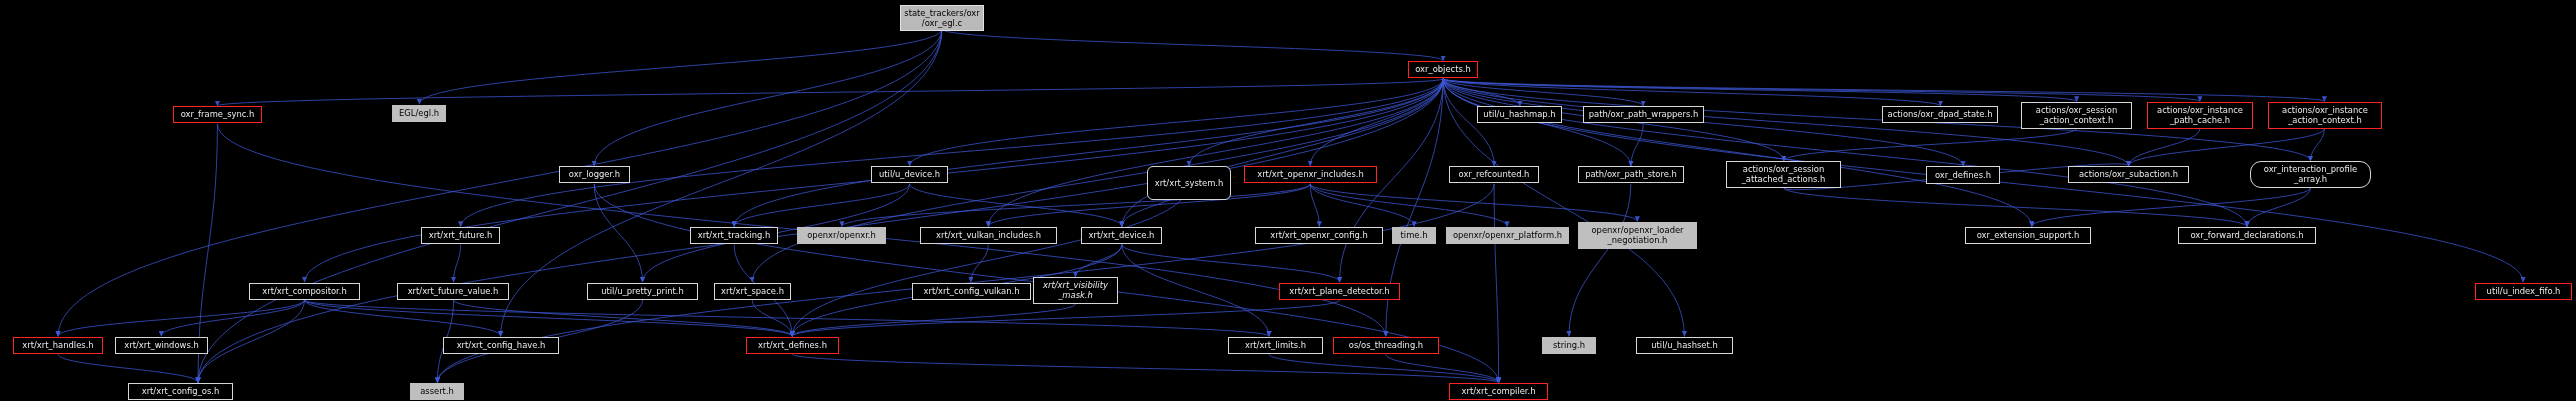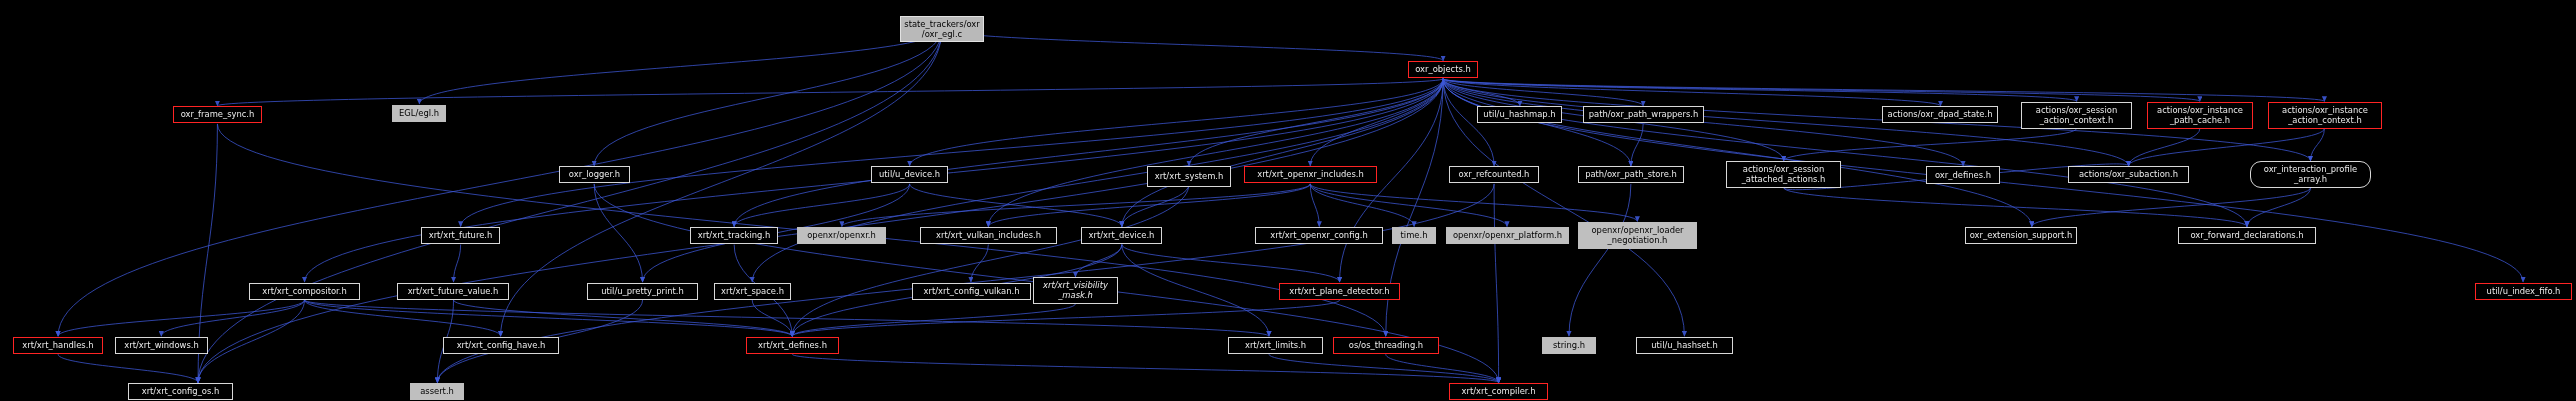--- a/index.html
+++ b/index.html
@@ -149,21 +149,21 @@
       <path d="M 472 465 C 472 522.6, 307 535.4, 307 593" class="edge" stroke="#3e59d8" marker-end="url(#arrowhead)"></path>
       <path d="M 472 465 C 472 490.2, 776 495.8, 776 521" class="edge" stroke="#3e59d8" marker-end="url(#arrowhead)"></path>
       <path d="M 472 465 C 472 490.2, 1967 495.8, 1967 521" class="edge" stroke="#3e59d8" marker-end="url(#arrowhead)"></path>
       <path d="M 90 549 C 90 568.8, 307 573.2, 307 593" class="edge" stroke="#3e59d8" marker-end="url(#arrowhead)"></path>
       <path d="M 1228 549 C 1228 568.8, 2323 573.2, 2323 593" class="edge" stroke="#3e59d8" marker-end="url(#arrowhead)"></path>
       <path d="M 1967 549 C 1967 568.8, 2323 573.2, 2323 593" class="edge" stroke="#3e59d8" marker-end="url(#arrowhead)"></path>
       <path d="M 2148 549 C 2148 568.8, 2323 573.2, 2323 593" class="edge" stroke="#3e59d8" marker-end="url(#arrowhead)"></path>
       <path d="M 996 465 C 996 522.6, 678 535.4, 678 593" class="edge" stroke="#3e59d8" marker-end="url(#arrowhead)"></path>
     </svg>
   <div id="nodes">
-      <div class="node root" style="left: 900px; top: 16px; width: 84px; height: 26px;">
+      <div class="node root" style="left: 900px; top: 5px; width: 84px; height: 26px;">
         <span>state_trackers/oxr
 /oxr_egl.c</span>
       </div>
       <div class="node system" style="left: 392px; top: 105px; width: 54px; height: 17.4px;">
         <span>EGL/egl.h</span>
       </div>
       <div class="node truncated" style="left: 1408px; top: 61px; width: 70px; height: 17.4px;">
         <span>oxr_objects.h</span>
       </div>
       <div class="node truncated" style="left: 173px; top: 106px; width: 89px; height: 17.4px;">
@@ -189,21 +189,21 @@
       <div class="node truncated" style="left: 2268px; top: 102px; width: 114px; height: 26.5px;">
         <span>actions/oxr_instance
 _action_context.h</span>
       </div>
       <div class="node normal" style="left: 559px; top: 166px; width: 71px; height: 17.4px;">
         <span>oxr_logger.h</span>
       </div>
       <div class="node normal" style="left: 871px; top: 166px; width: 77px; height: 17.4px;">
         <span>util/u_device.h</span>
       </div>
-      <div class="node normal" style="left: 1147px; top: 166px; width: 84px; height: 21px;">
+      <div class="node normal" style="left: 1147px; top: 166px; width: 84px; height: 34px; border-radius: 6px;">
         <span>xrt/xrt_system.h</span>
       </div>
       <div class="node truncated" style="left: 1244px; top: 166px; width: 133px; height: 17.4px;">
         <span>xrt/xrt_openxr_includes.h</span>
       </div>
       <div class="node normal" style="left: 1449px; top: 166px; width: 90px; height: 17.4px;">
         <span>oxr_refcounted.h</span>
       </div>
       <div class="node normal" style="left: 1578px; top: 166px; width: 106px; height: 17.4px;">
         <span>path/oxr_path_store.h</span>
@@ -243,21 +243,21 @@
       <div class="node system" style="left: 1392px; top: 227px; width: 44px; height: 17.4px;">
         <span>time.h</span>
       </div>
       <div class="node system" style="left: 1446px; top: 227px; width: 123px; height: 17.4px;">
         <span>openxr/openxr_platform.h</span>
       </div>
       <div class="node system" style="left: 1578px; top: 222px; width: 119px; height: 26.5px;">
         <span>openxr/openxr_loader
 _negotiation.h</span>
       </div>
-      <div class="node normal" style="left: 1965px; top: 227px; width: 112px; height: 17.4px;">
+      <div class="node normal" style="left: 1965px; top: 227px; width: 126px; height: 17.4px;">
         <span>oxr_extension_support.h</span>
       </div>
       <div class="node normal" style="left: 2178px; top: 227px; width: 138px; height: 17.4px;">
         <span>oxr_forward_declarations.h</span>
       </div>
       <div class="node normal" style="left: 249px; top: 283px; width: 111px; height: 17.4px;">
         <span>xrt/xrt_compositor.h</span>
       </div>
       <div class="node normal" style="left: 397px; top: 283px; width: 112px; height: 17.4px;">
         <span>xrt/xrt_future_value.h</span>

